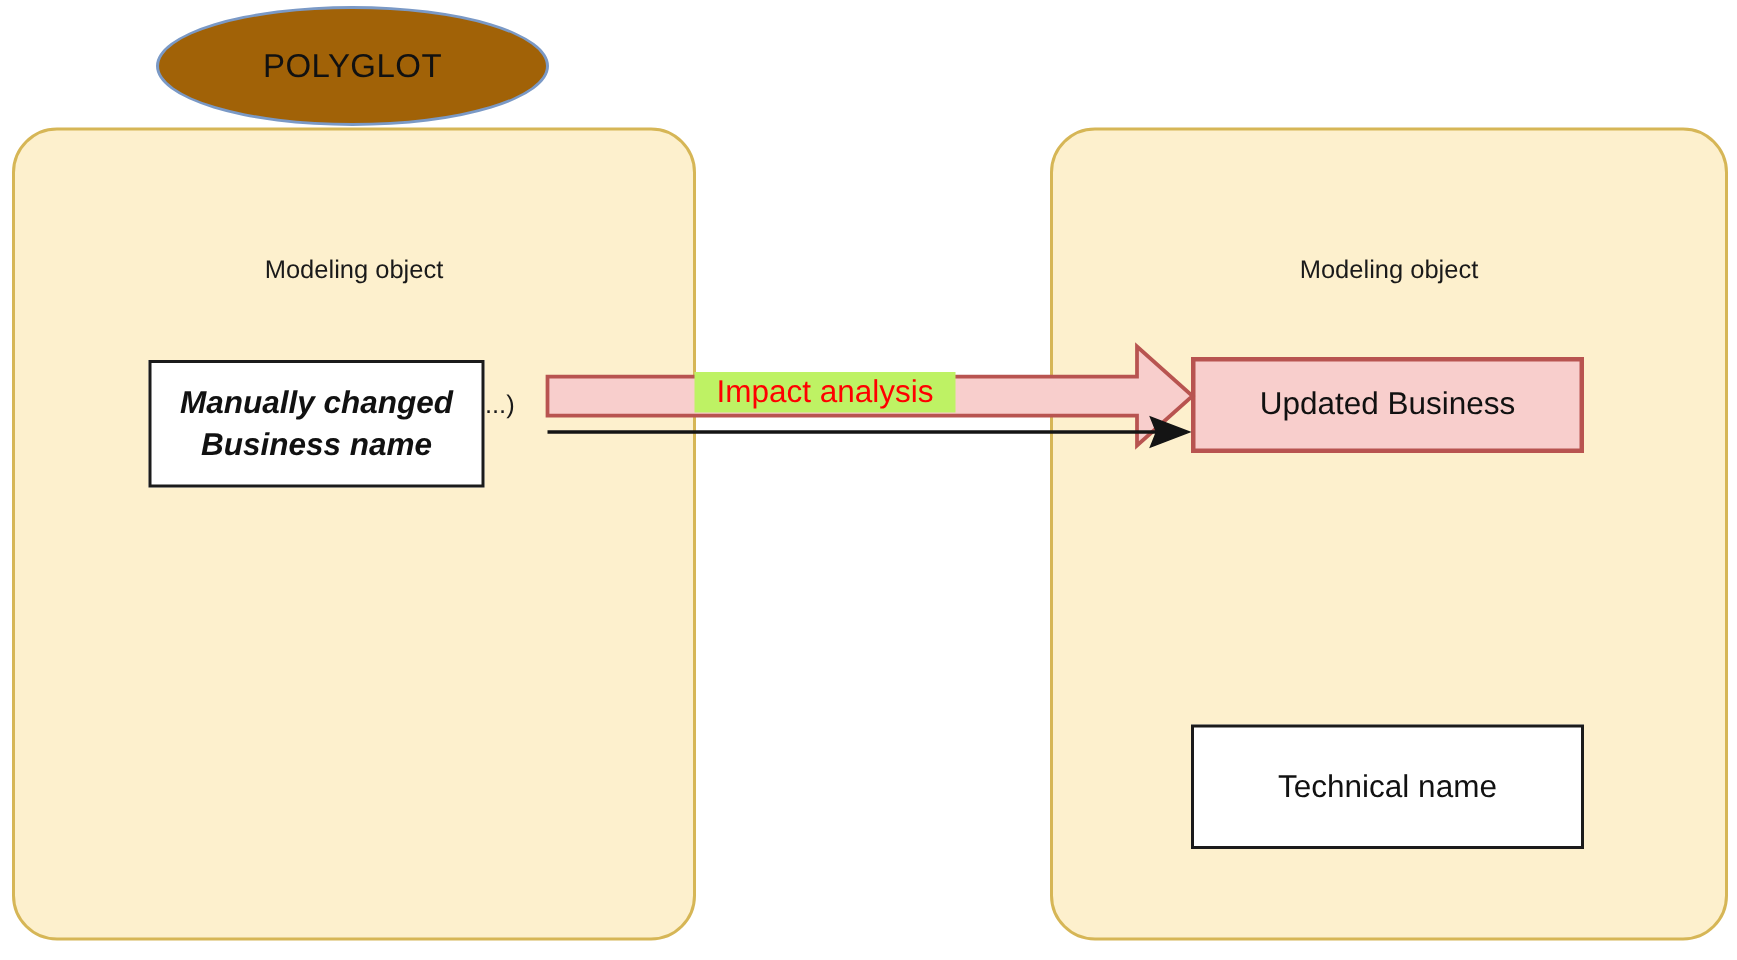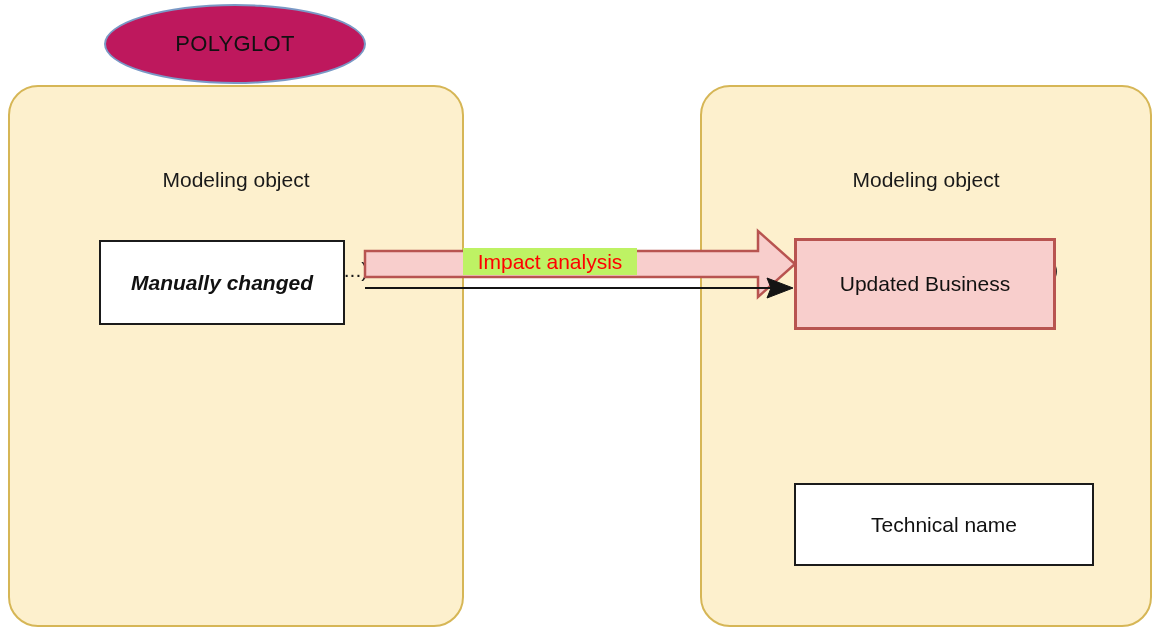--- a/index.html
+++ b/index.html
@@ -27,29 +27,29 @@
   #polyglot-container { left: 8px;  top: 85px; width: 456px; height: 542px; }
   #derived-container  { left: 700px; top: 85px; width: 452px; height: 542px; }
 
   .container-title {
     position: absolute;
     left: 0;
     right: 0;
     top: 18px;
     text-align: center;
     color: #1a1a1a;
-    font-size: 21px;
+    font-size: 17px;
     line-height: 30px;
     white-space: pre;
   }
 
   
   .ellipse {
     position: absolute;
-    background: #be185d;
+    background: #a16207;
     border: 2px solid #7a99c6;
     border-radius: 50%;
     box-sizing: border-box;
     display: flex;
     align-items: center;
     justify-content: center;
     color: #111111;
     font-size: 22px;
     letter-spacing: 0.3px;
   }
@@ -62,33 +62,33 @@
     box-sizing: border-box;
     display: flex;
     align-items: center;
     justify-content: center;
     text-align: center;
     color: #111111;
     font-size: 21px;
     line-height: 28px;
   }
   #business-name-box {
-    left: 99px; top: 240px; width: 246px; height: 85px;
+    left: 99px; top: 240px; width: 224px; height: 85px;
     background: #ffffff;
     border: 2px solid #1b1b1b;
     font-weight: bold;
     font-style: italic;
   }
   #updated-business-name-box {
-    left: 794px; top: 238px; width: 262px; height: 92px;
+    left: 794px; top: 238px; width: 262px; height: 64px;
     background: #f8cecc;
     border: 3px solid #b85450;
   }
   #technical-name-box {
-    left: 794px; top: 483px; width: 300px; height: 83px;
+    left: 794px; top: 483px; width: 262px; height: 83px;
     background: #ffffff;
     border: 2px solid #1b1b1b;
   }
 
   
   #arrow-layer {
     position: absolute;
     left: 0; top: 0;
     width: 1158px; height: 640px;
     pointer-events: none;
@@ -129,20 +129,21 @@
   </div>
 
   <div class="ellipse" id="polyglot-ellipse">
     <span>POLYGLOT</span>
   </div>
 
 
   <div class="name-box" id="business-name-box">
     <div>
       <div>Manually changed</div>
+      <div>Business name</div>
     </div>
   </div>
 
   <div class="name-box" id="updated-business-name-box">
     <div>
       <div>Updated Business</div>
     </div>
   </div>
 
   <div class="name-box" id="technical-name-box">

